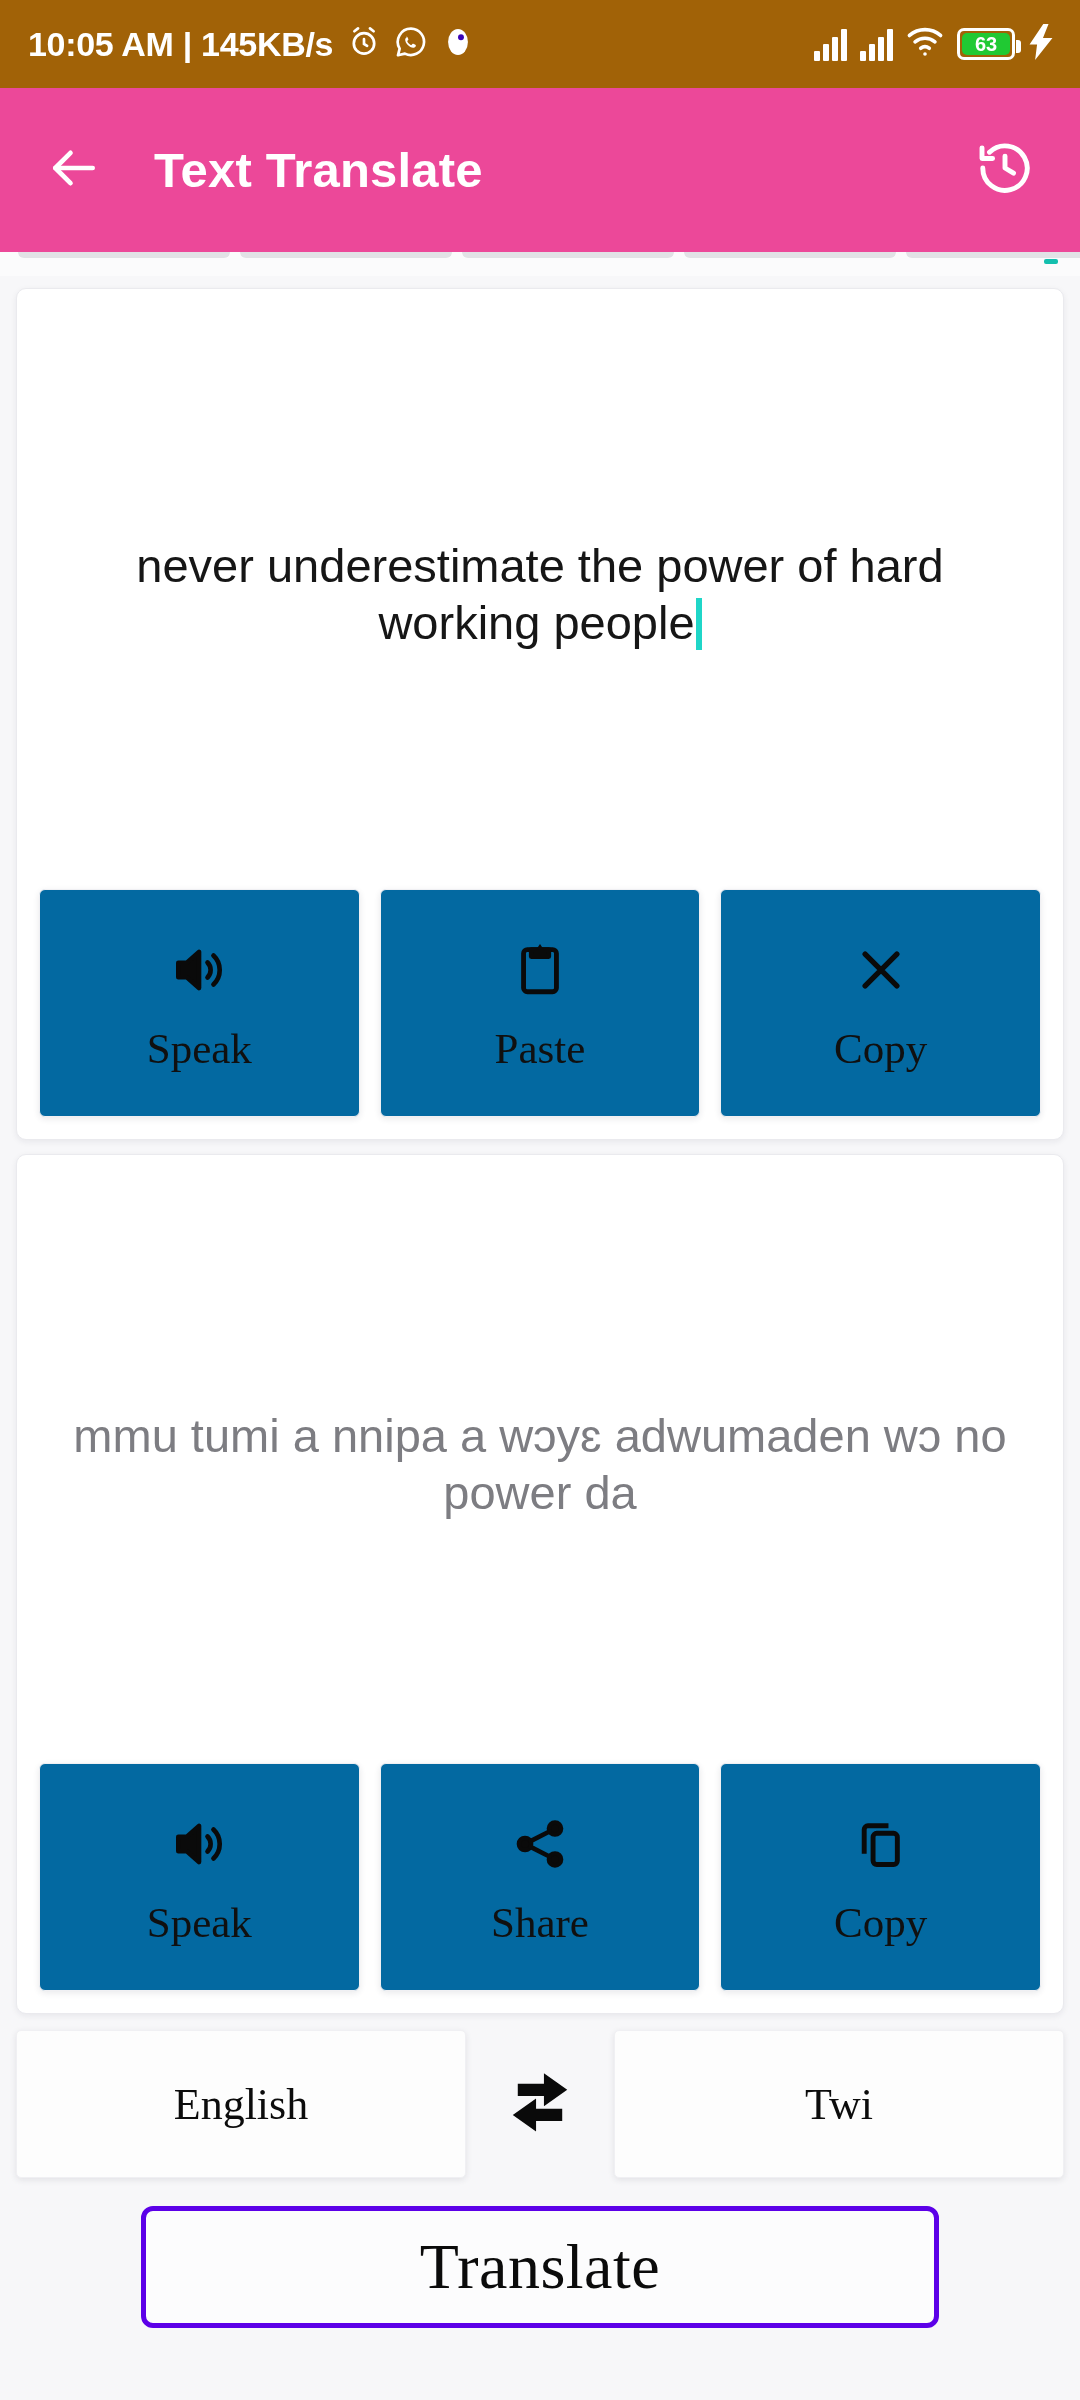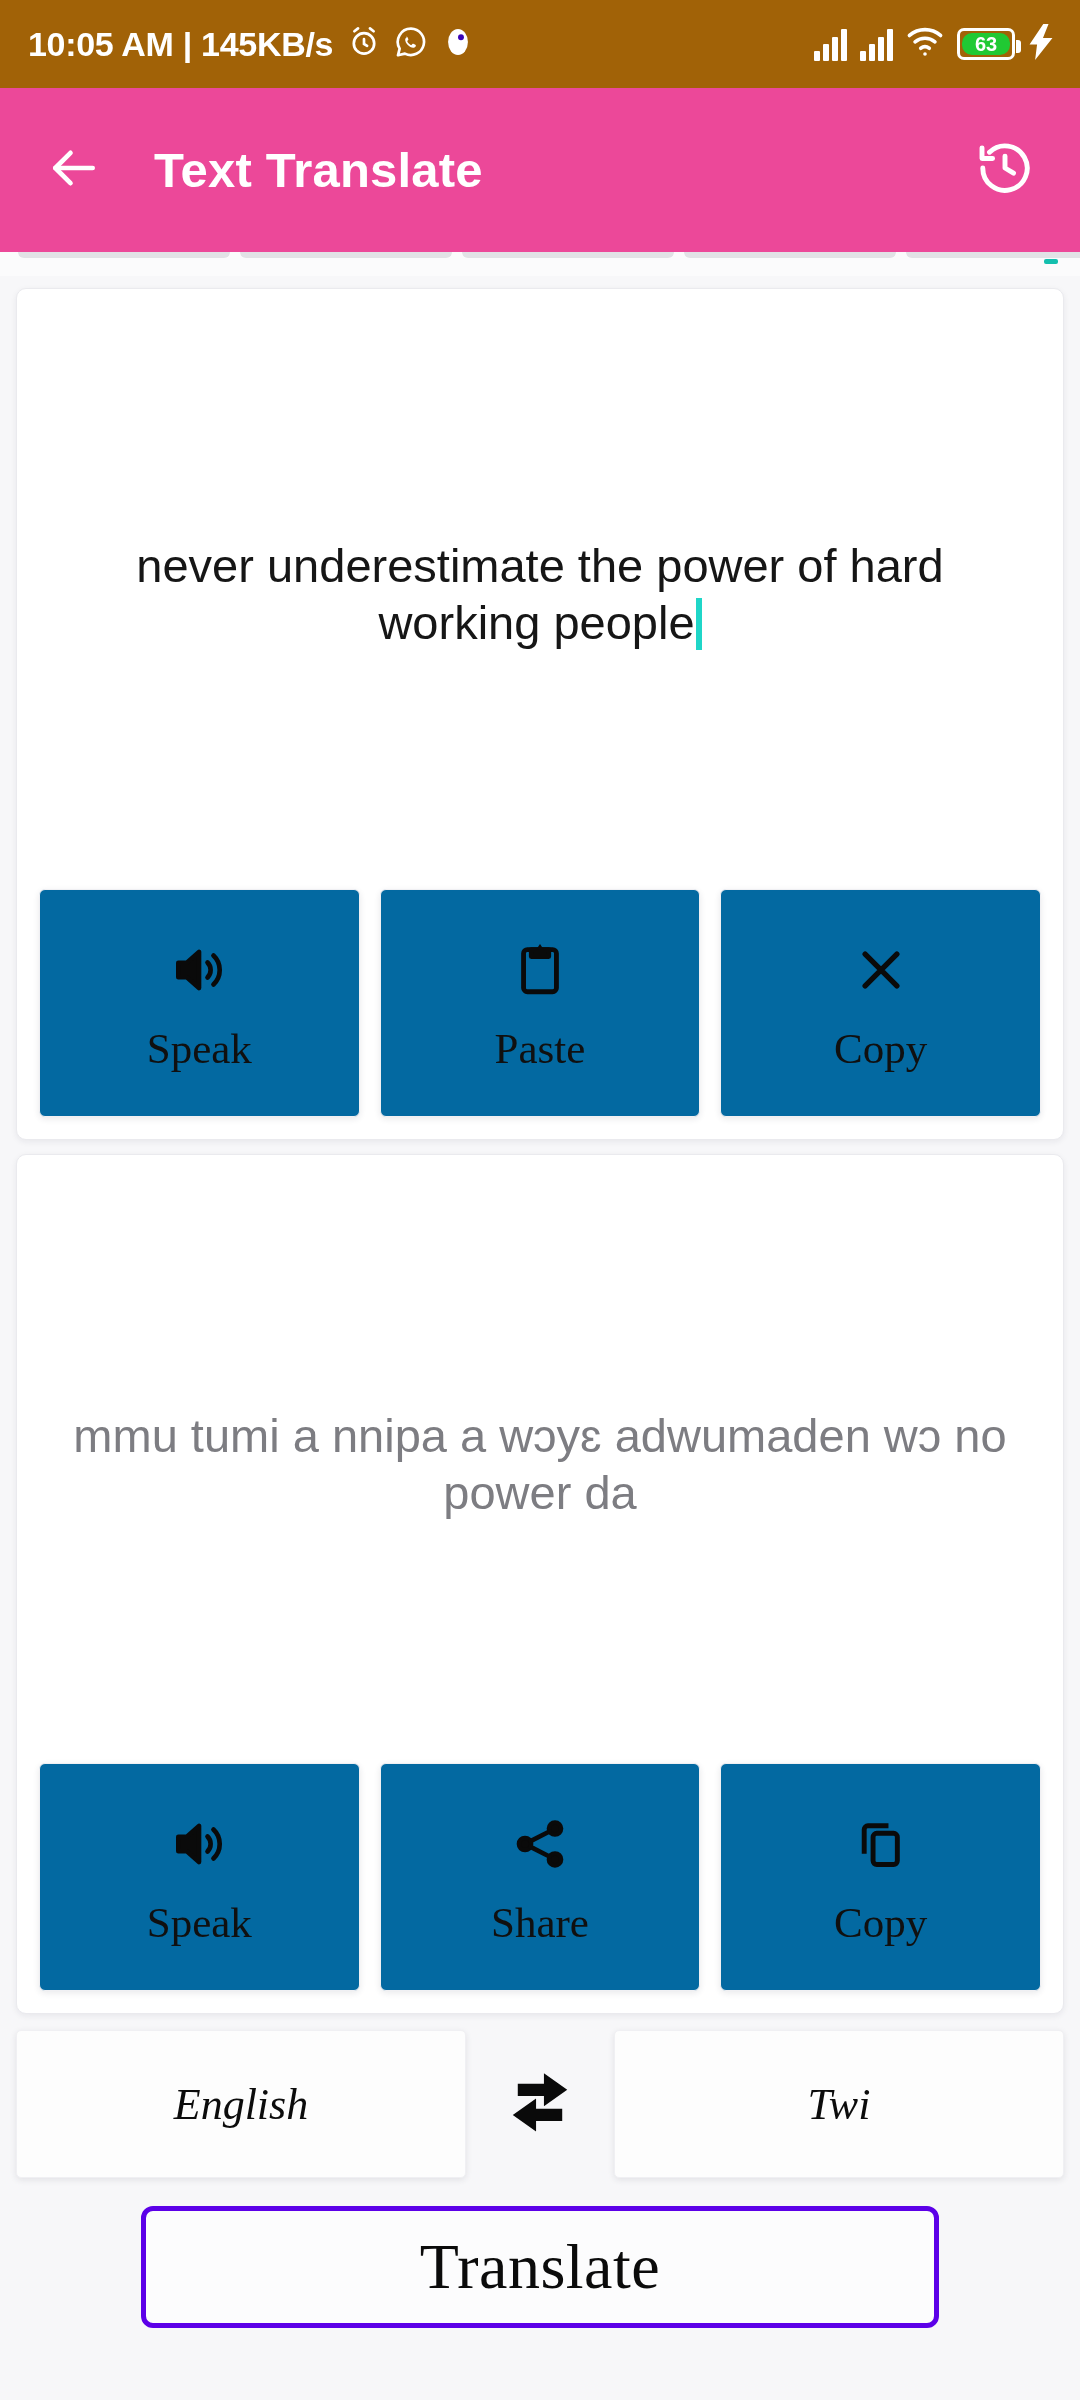--- a/index.html
+++ b/index.html
@@ -89,21 +89,21 @@
     top: 9px;
     width: 5px;
     height: 13px;
     background: #ffffff;
     border-radius: 0 3px 3px 0;
   }
   .battery-fill {
     width: 100%;
     height: 100%;
     background: #20c933;
-    border-radius: 10px;
+    border-radius: 5px;
     display: flex;
     align-items: center;
     justify-content: center;
     color: #ffffff;
     font-size: 20px;
     font-weight: 700;
     line-height: 1;
   }
 
   
@@ -254,21 +254,20 @@
     border-radius: 5px;
     box-shadow: 0 2px 6px rgba(40, 40, 60, 0.10);
     display: flex;
     align-items: center;
     justify-content: center;
   }
   .lang-chip-label {
     font-family: "Liberation Serif", serif;
     font-size: 44px;
     color: #0c0c0c;
-    font-style: italic;
   }
   .swap-btn {
     width: 148px;
     flex: 0 0 148px;
     display: flex;
     align-items: center;
     justify-content: center;
     background: transparent;
   }
 

